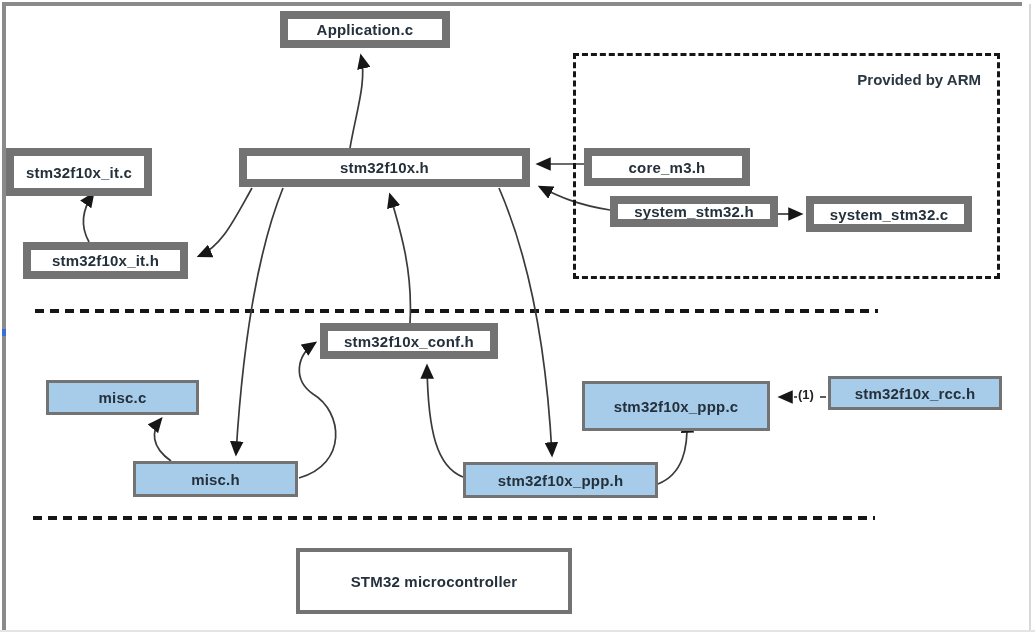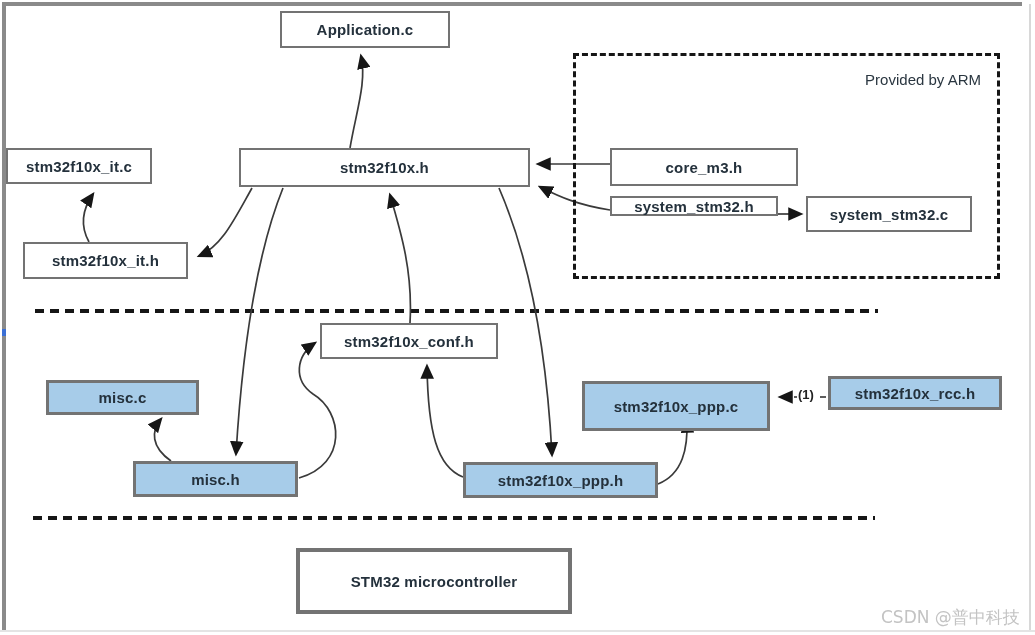--- a/index.html
+++ b/index.html
@@ -14,30 +14,30 @@
   .frame-bottom{position:absolute;left:0;top:630px;width:1035px;height:2px;background:#e4e4e4;}
   .frame-tick{position:absolute;left:2px;top:329px;width:4px;height:7px;background:var(--tick,#3b6fd4);}
 
   svg.connectors{position:absolute;left:0;top:0;width:1035px;height:635px;}
   svg .edge{fill:none;stroke:#3a3a3a;stroke-width:1.7;}
   svg .edge-dashed{fill:none;stroke:#2a2a2a;stroke-width:1.7;stroke-dasharray:6 7;}
   svg .sep{stroke:#161616;stroke-width:4;stroke-dasharray:9 6;}
 
   .node{
     position:absolute;display:flex;align-items:center;justify-content:center;
-    background:#ffffff;border:2px solid #737373;box-sizing:border-box;
+    background:#ffffff;border:8px solid #737373;box-sizing:border-box;
     font-size:15px;font-weight:700;color:#24313c;letter-spacing:0.2px;
   }
   .node.blue{background:var(--blue,#a7cce9);border-width:3px;}
   .node.thick{border-width:4px;text-align:center;}
   .armbox{
     position:absolute;border:3px dashed #161616;box-sizing:border-box;background:transparent;
   }
   .armbox .armlabel{
-    position:absolute;right:16px;top:15px;font-size:15px;font-weight:400;color:#2a3640;
+    position:absolute;right:16px;top:15px;font-size:15px;font-weight:700;color:#2a3640;
   }
   .footnote{
     position:absolute;font-size:13px;font-weight:700;color:#222;background:#fff;
     padding:0 1px;line-height:1;
   }
   .watermark{
     position:absolute;left:881px;top:606px;font-size:17px;color:#c3c3c3;
     font-family:"DejaVu Sans",sans-serif;white-space:nowrap;
   }
 </style>
@@ -78,33 +78,33 @@
     <path class="edge-dashed" d="M 826 397 L 780 397" marker-end="url(#ah)"></path>
   </svg>
 
   <div class="armbox" style="left:573px;top:53px;width:427px;height:226px">
     <span class="armlabel">Provided by ARM</span>
   </div>
 
   <div class="node" style="left:280px;top:11px;width:170px;height:37px">
     <span>Application.c</span>
   </div>
-  <div class="node" style="left:6px;top:148px;width:146px;height:36px">
+  <div class="node" style="left:6px;top:148px;width:146px;height:48px">
     <span>stm32f10x_it.c</span>
   </div>
   <div class="node" style="left:239px;top:148px;width:291px;height:39px">
     <span>stm32f10x.h</span>
   </div>
   <div class="node" style="left:23px;top:242px;width:165px;height:37px">
     <span>stm32f10x_it.h</span>
   </div>
-  <div class="node" style="left:610px;top:148px;width:188px;height:38px">
+  <div class="node" style="left:584px;top:148px;width:166px;height:38px">
     <span>core_m3.h</span>
   </div>
-  <div class="node" style="left:610px;top:196px;width:168px;height:20px">
+  <div class="node" style="left:610px;top:196px;width:168px;height:31px">
     <span>system_stm32.h</span>
   </div>
   <div class="node" style="left:806px;top:196px;width:166px;height:36px">
     <span>system_stm32.c</span>
   </div>
   <div class="node" style="left:320px;top:323px;width:178px;height:36px">
     <span>stm32f10x_conf.h</span>
   </div>
   <div class="node blue" style="left:46px;top:380px;width:153px;height:35px">
     <span>misc.c</span>
@@ -120,15 +120,14 @@
   </div>
   <div class="node blue" style="left:463px;top:462px;width:195px;height:36px">
     <span>stm32f10x_ppp.h</span>
   </div>
   <div class="node thick" style="left:296px;top:548px;width:276px;height:66px">
     <span>STM32 microcontroller</span>
   </div>
 
   <span class="footnote" style="left:797px;top:388px">(1)</span>
 
-  <span class="watermark">CSDN @普中科技</span>
 
 </div>
 
 </body></html>

